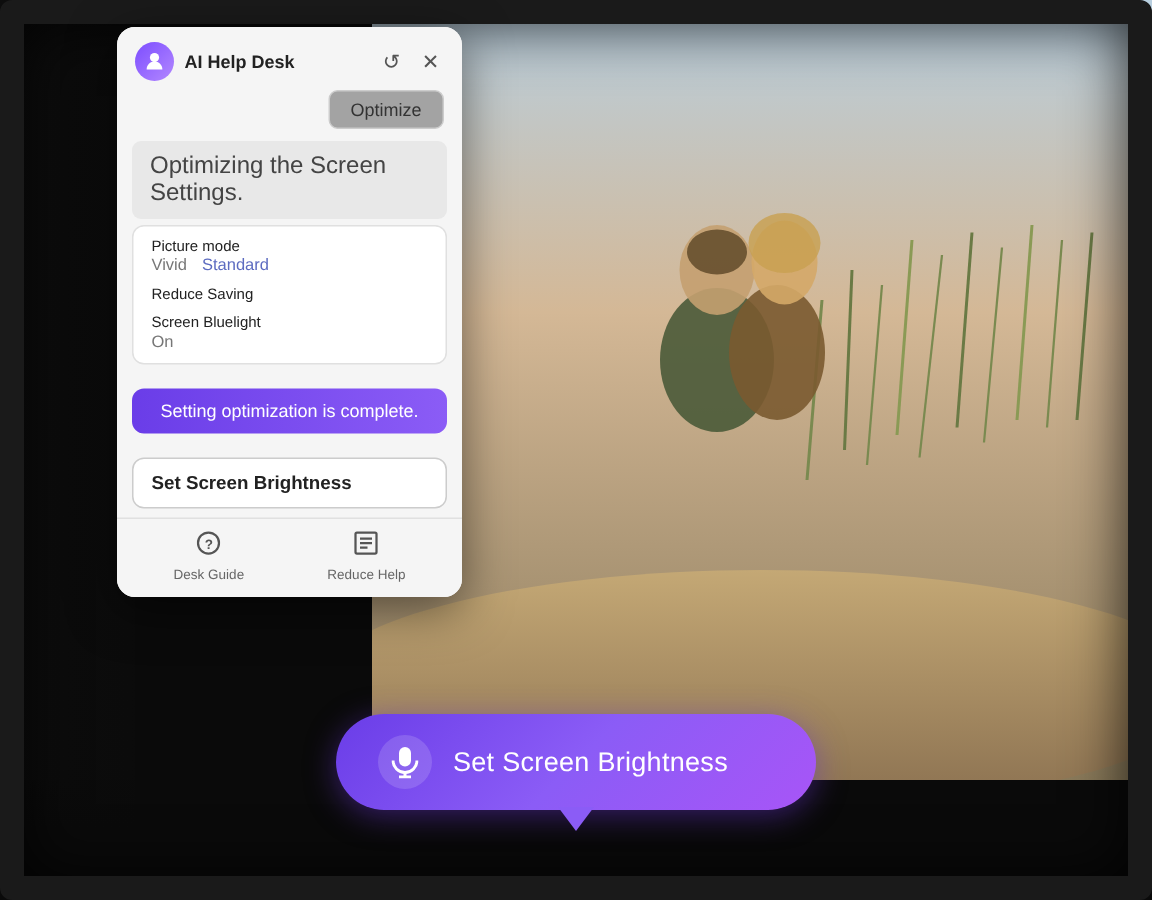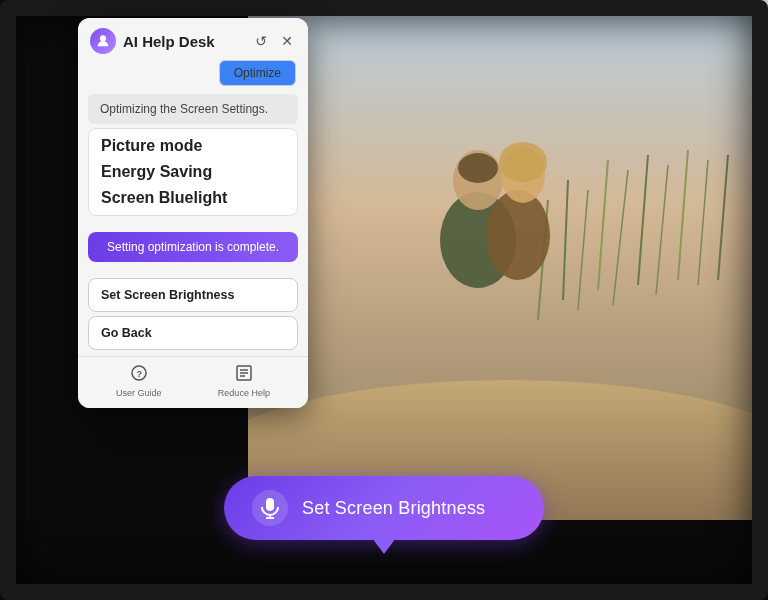--- a/index.html
+++ b/index.html
@@ -97,21 +97,21 @@
       background: linear-gradient(135deg, #7c4dff, #b388ff);
       border-radius: 50%;
       display: flex;
       align-items: center;
       justify-content: center;
       color: white;
       font-size: 13px;
     }
 
     .panel-title {
-      font-size: 15px;
+      font-size: 12px;
       font-weight: 600;
       color: #222;
     }
 
     .panel-header-icons {
       display: flex;
       gap: 8px;
       align-items: center;
     }
 
@@ -126,34 +126,34 @@
       justify-content: center;
     }
 
     .optimize-btn {
       display: flex;
       justify-content: flex-end;
       padding: 0 12px 8px;
     }
 
     .optimize-button {
-      background: #3b82f6;
+      background: #a3a3a3;
       border: 1px solid #ccc;
       border-radius: 6px;
       padding: 5px 14px;
       font-size: 12px;
       font-weight: 500;
       color: #333;
       cursor: pointer;
     }
 
     .optimizing-bar {
       background: #e8e8e8;
       padding: 8px 12px;
-      font-size: 12px;
+      font-size: 16px;
       color: #444;
       margin: 0 10px 4px;
       border-radius: 6px;
     }
 
     .settings-box {
       background: white;
       margin: 4px 10px;
       border-radius: 8px;
       padding: 8px 12px;
@@ -162,22 +162,22 @@
 
     .setting-row {
       margin-bottom: 8px;
     }
 
     .setting-row:last-child {
       margin-bottom: 0;
     }
 
     .setting-label {
-      font-size: 16px;
-      font-weight: 700;
+      font-size: 10px;
+      font-weight: 400;
       color: #222;
     }
 
     .setting-values {
       display: flex;
       gap: 10px;
       margin-top: 1px;
       align-items: center;
     }
 
@@ -362,43 +362,49 @@
 
   <div class="optimize-btn">
     <button class="optimize-button">Optimize</button>
   </div>
 
   <div class="optimizing-bar">Optimizing the Screen Settings.</div>
 
   <div class="settings-box">
     <div class="setting-row">
       <div class="setting-label">Picture mode</div>
+      <div class="setting-values">
+        <span class="setting-value">Vivid</span>
+        <span class="setting-value-active">Standard</span>
+      </div>
     </div>
     <div class="setting-row">
-      <div class="setting-label">Energy Saving</div>
+      <div class="setting-label">Reduce Saving</div>
     </div>
     <div class="setting-row">
       <div class="setting-label">Screen Bluelight</div>
+      <div class="setting-values">
+        <span class="setting-value">On</span>
+      </div>
     </div>
   </div>
 
   <div class="status-banner">Setting optimization is complete.</div>
 
   <button class="action-btn">Set Screen Brightness</button>
-  <button class="action-btn">Go Back</button>
 
   <div class="panel-footer">
     <div class="footer-item">
       <span class="footer-icon">
         <svg width="16" height="16" viewBox="0 0 16 16" fill="none" stroke="#555" stroke-width="1.5">
           <circle cx="8" cy="8" r="7"></circle>
           <text x="5.5" y="12" font-size="9" fill="#555" stroke="none" font-weight="bold">?</text>
         </svg>
       </span>
-      <span class="footer-label">User Guide</span>
+      <span class="footer-label">Desk Guide</span>
     </div>
     <div class="footer-item">
       <span class="footer-icon">
         <svg width="16" height="16" viewBox="0 0 16 16" fill="none" stroke="#555" stroke-width="1.5">
           <rect x="1" y="1" width="14" height="14" rx="1"></rect>
           <line x1="4" y1="5" x2="12" y2="5"></line>
           <line x1="4" y1="8" x2="12" y2="8"></line>
           <line x1="4" y1="11" x2="9" y2="11"></line>
         </svg>
       </span>

